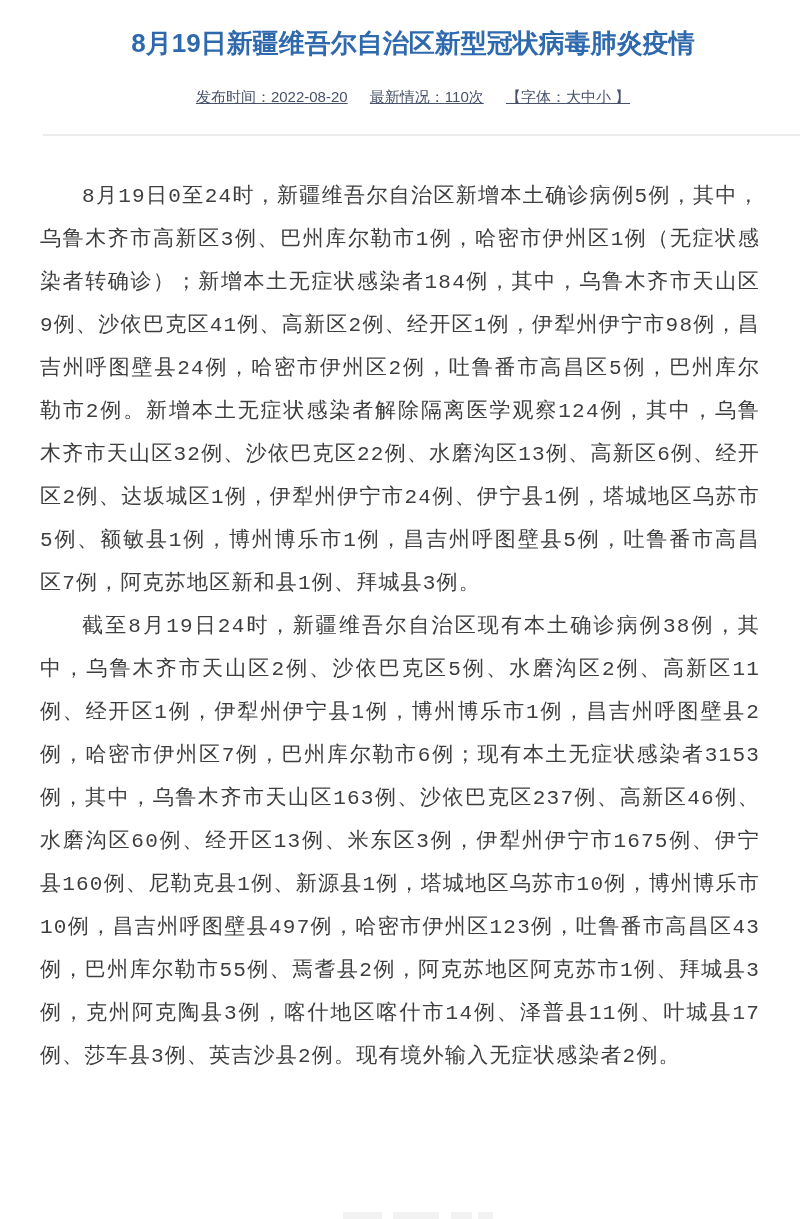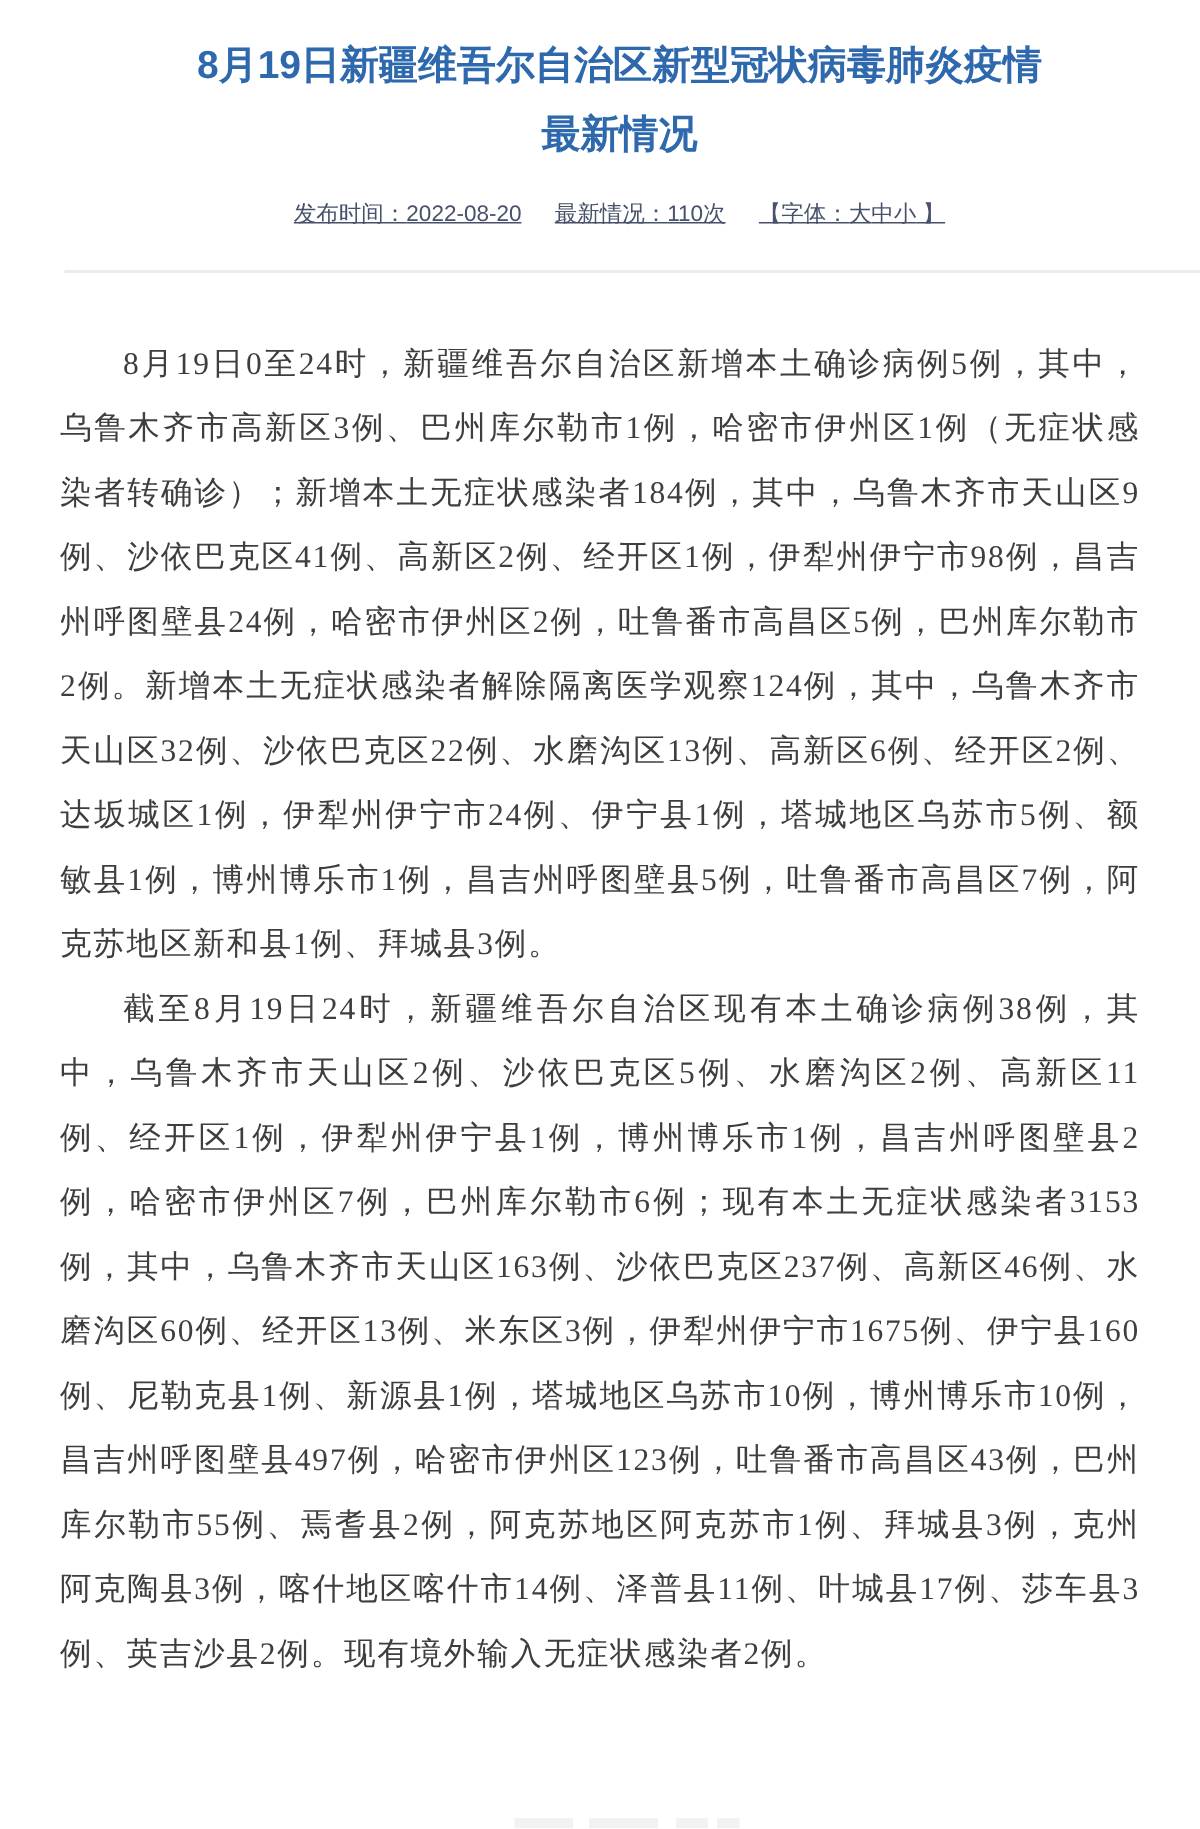--- a/index.html
+++ b/index.html
@@ -27,39 +27,38 @@
   .header-divider{
     border:none;border-top:2px solid #ececec;
     margin:27px 0 0 17px;height:0;
   }
   .article-body{
     margin:0 40px;padding-top:39px;
     font-family:"Liberation Serif","DejaVu Serif",serif;
     font-size:21px;line-height:43px;letter-spacing:1.2px;
     color:#3e3e3e;text-align:justify;
   }
-  .article-body p{margin:0;text-indent:2em;}
+  .article-body p{margin:0;text-indent:2em;font-family:Liberation Mono, monospace;}
   .cutoff-artifact{
     position:absolute;left:343px;bottom:0;width:150px;height:7px;
     background:linear-gradient(90deg,
       #f2f2f2 0 26%,#ffffff 26% 33%,
       #f2f2f2 33% 64%,#ffffff 64% 72%,
       #f2f2f2 72% 86%,#ffffff 86% 90%,
       #f2f2f2 90% 100%);
   }
 </style>
 </head>
 <body>
 
 <div class="page">
 
   <header class="article-header">
     <h1 class="page-title">
       <span class="t-line">8月19日新疆维吾尔自治区新型冠状病毒肺炎疫情</span>
-      <span class="t-line">最新情况</span>
     </h1>
 
     <div class="meta-row">
       <span class="meta-seg"><span>发布时间：</span><span>2022-08-20</span></span>
       <span class="meta-seg"><span>最新情况：</span><span>110次</span></span>
       <span class="meta-seg"><span>【字体：</span><a class="font-opt">大</a><a class="font-opt">中</a><a class="font-opt">小</a><span> 】</span></span>
     </div>
 
     <hr class="header-divider">
   </header>

